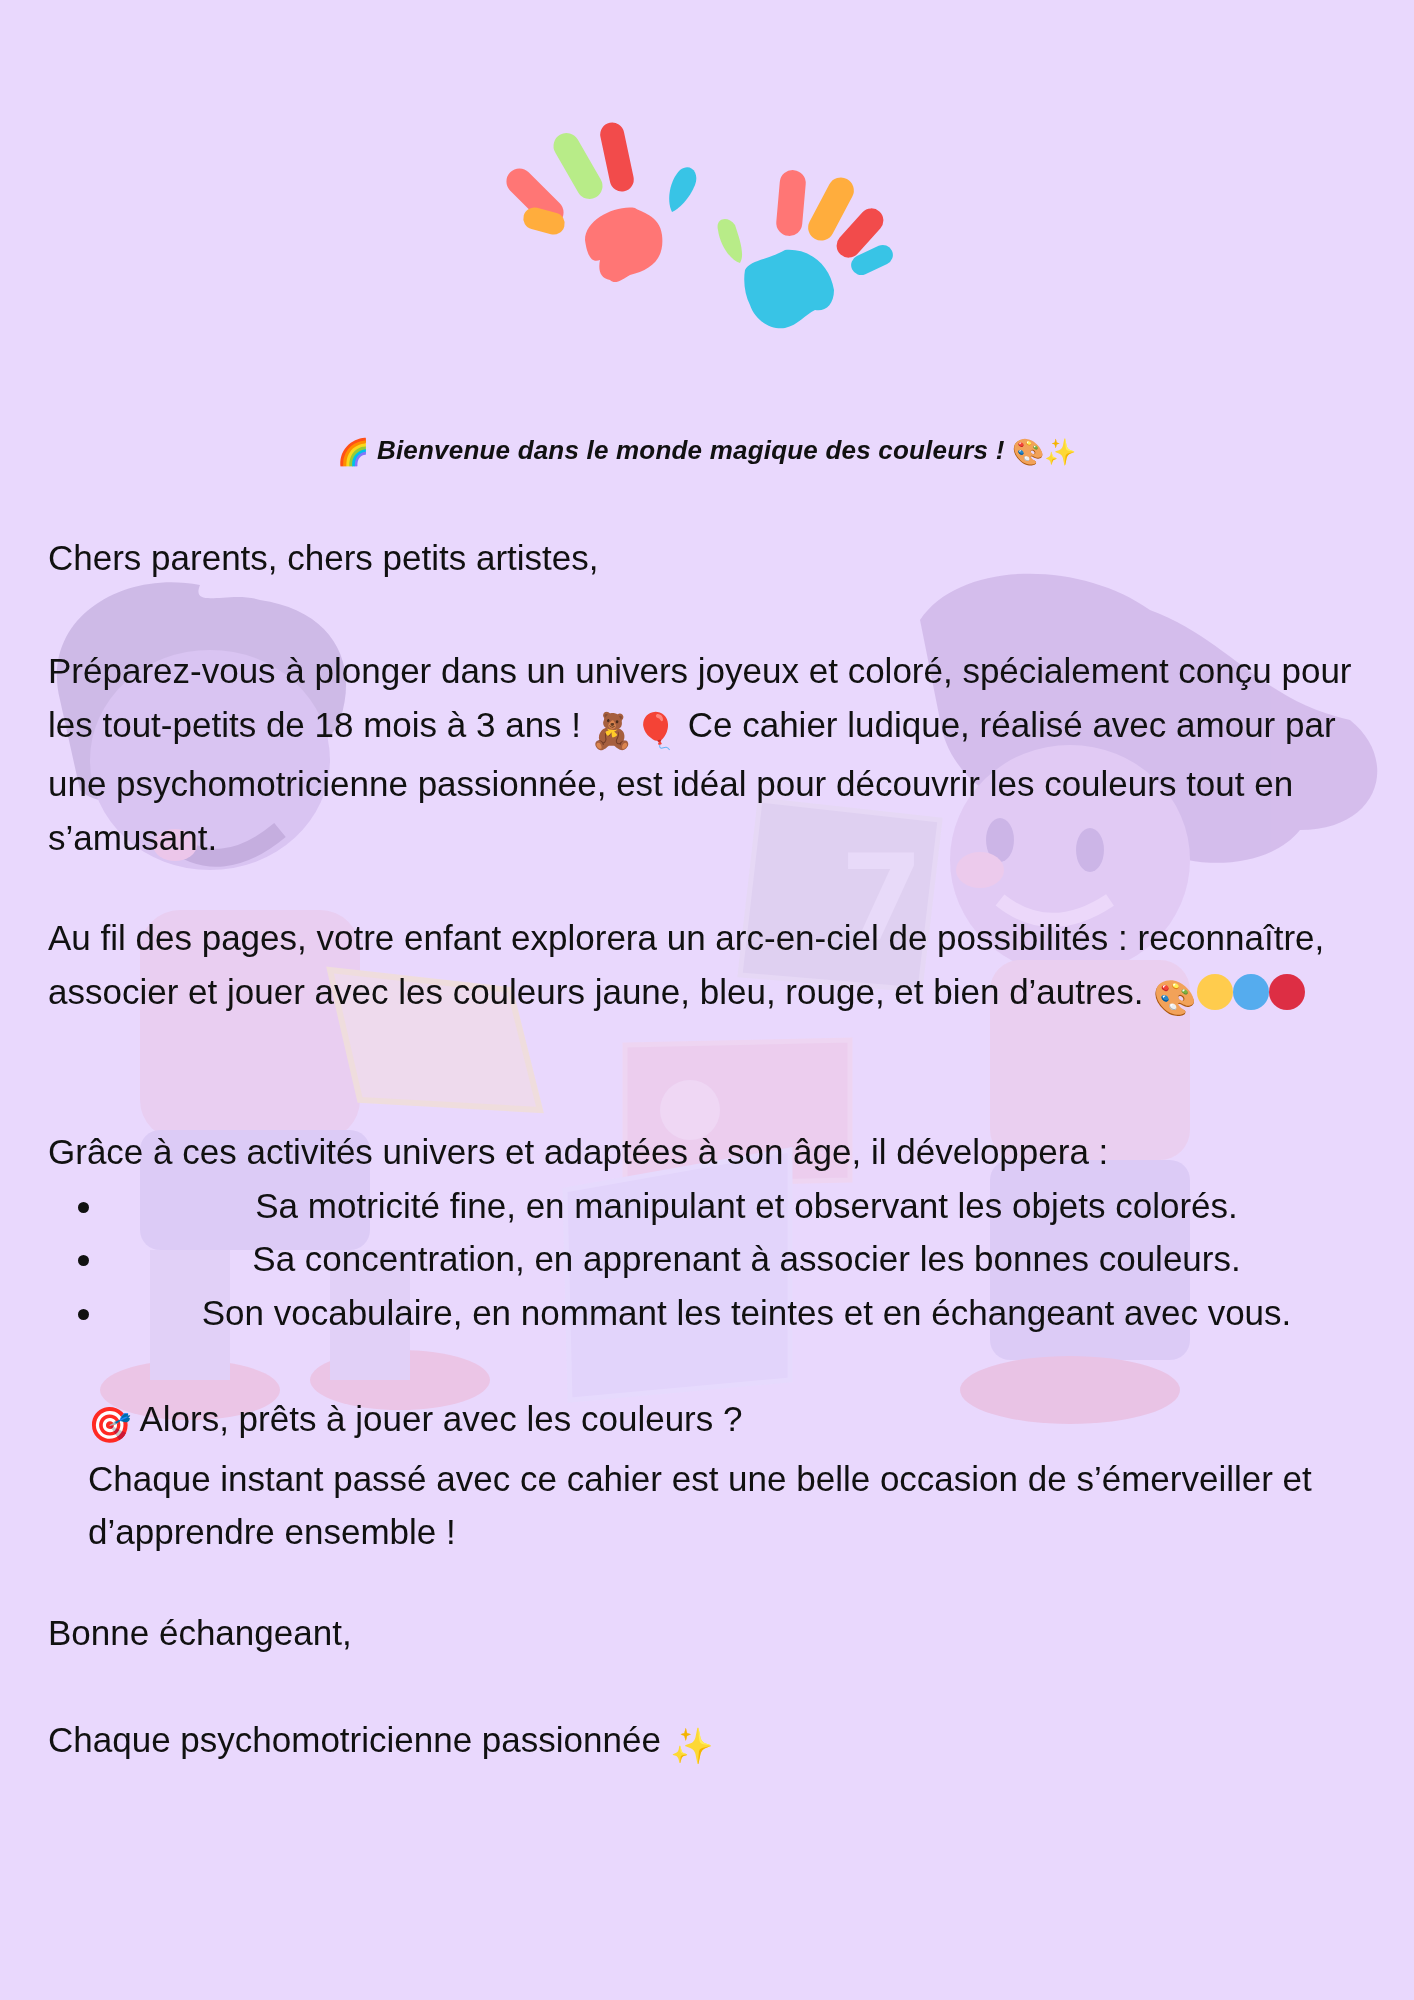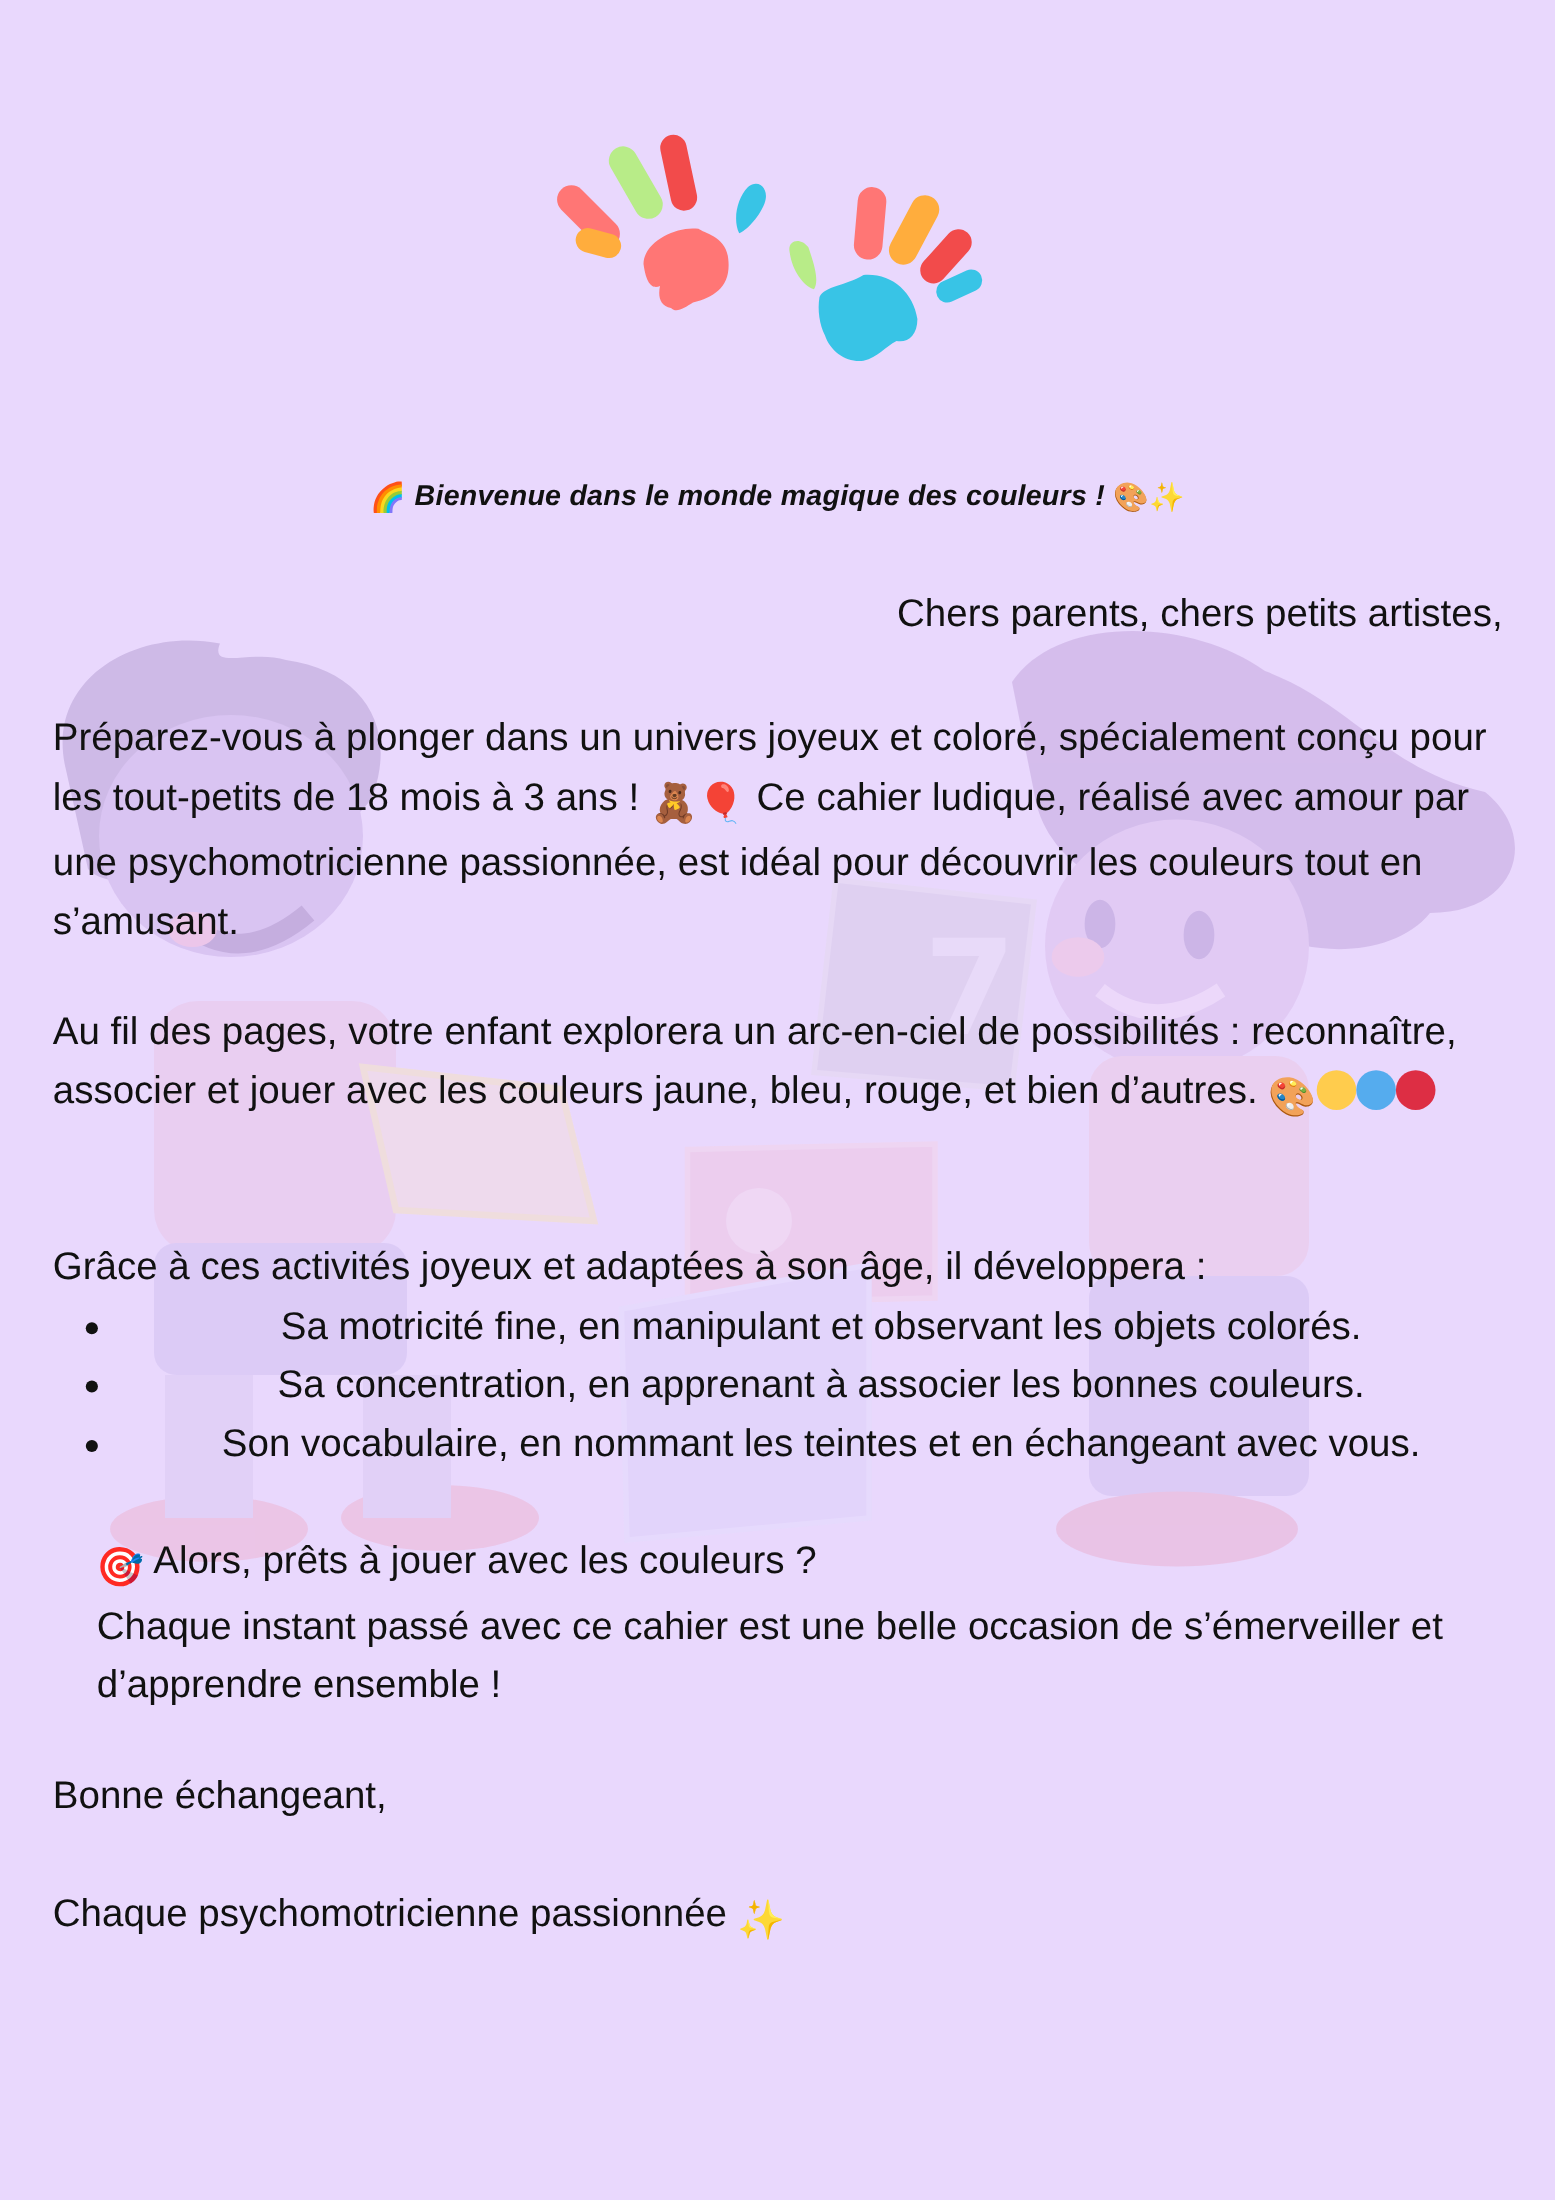--- a/index.html
+++ b/index.html
@@ -52,21 +52,21 @@
     .title .emoji {
       font-style: normal;
       display: inline-block;
       vertical-align: middle;
     }
     .salutation {
       position: absolute;
       top: 538px;
       left: 0;
       width: 1318px;
-      text-align: right;
+      text-align: left;
       font-size: 35px;
     }
     .para {
       position: absolute;
       left: 0;
       width: 1330px;
       font-size: 35px;
       line-height: 53.5px;
       margin: 0;
     }
@@ -186,21 +186,21 @@
     <span class="emo">🧸🎈</span>
     <span>Ce cahier ludique, réalisé avec amour par une psychomotricienne passionnée, est idéal pour découvrir les couleurs tout en s’amusant.</span>
   </p>
 
   <p class="para p2">
     <span>Au fil des pages, votre enfant explorera un arc-en-ciel de possibilités : reconnaître, associer et jouer avec les couleurs jaune, bleu, rouge, et bien d’autres.</span>
     <span class="emo">🎨</span><span class="dot" style="background:#ffcc4d"></span><span class="dot" style="background:#55acee"></span><span class="dot" style="background:#dd2e44"></span>
   </p>
 
   <div class="para p3">
-    <div>Grâce à ces activités joyeux et adaptées à son âge, il développera :</div>
+    <div>Grâce à ces activités univers et adaptées à son âge, il développera :</div>
     <ul class="bullets">
       <li>Sa motricité fine, en manipulant et observant les objets colorés.</li>
       <li>Sa concentration, en apprenant à associer les bonnes couleurs.</li>
       <li>Son vocabulaire, en nommant les teintes et en échangeant avec vous.</li>
     </ul>
   </div>
 
   <div class="para p4">
     <div>
       <span class="emo">🎯</span>

